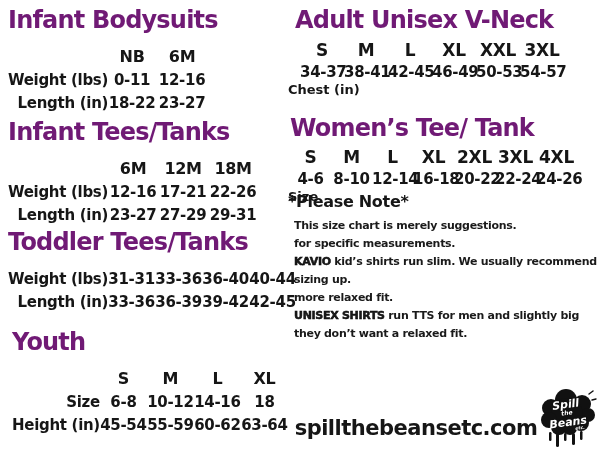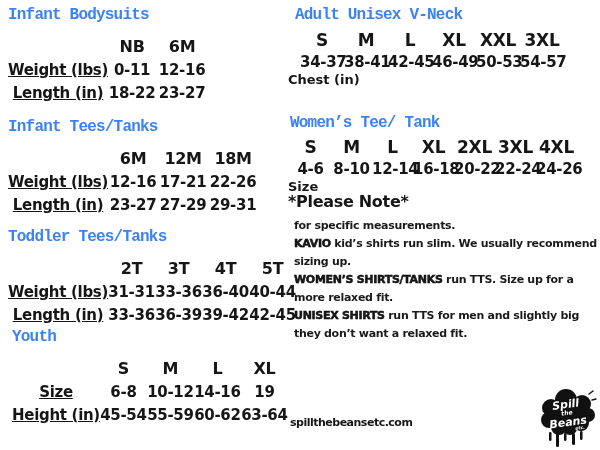--- a/index.html
+++ b/index.html
@@ -1,55 +1,54 @@
 <!DOCTYPE html>
 <html><head>
 <meta charset="utf-8">
 <style>
   * { margin:0; padding:0; box-sizing:border-box; }
   html,body { width:600px; height:450px; background:#ffffff; }
   body { font-family:"DejaVu Sans", sans-serif; color:#161616; }
   .page { position:relative; width:600px; height:450px; background:#ffffff; overflow:hidden; }
   .sec { position:absolute; }
   .h-pink {
-    color:#3b82f6;
-    font-size:16px;
+    color:#701a75;
+    font-size:24px;
     font-weight:bold;
     letter-spacing:-0.8px;
     white-space:nowrap;
-    font-family:Liberation Mono, monospace;
   }
   
   .tbl { border-collapse:collapse; table-layout:fixed; margin-top:11px; }
   .tbl th, .tbl td {
     font-weight:bold; text-align:center; padding:0;
     height:23px; font-size:15px; letter-spacing:-0.3px; color:#161616;
   }
   .tbl th { font-size:16px; }
-  .tbl .lbl { text-align:center; font-size:15px; white-space:nowrap;text-decoration:underline; }
+  .tbl .lbl { text-align:right; font-size:15px; white-space:nowrap; }
   
   .strip { display:flex; }
   .strip span {
     display:block; text-align:center; font-weight:bold;
     font-size:15px; letter-spacing:-0.3px; white-space:nowrap;
   }
   .strip.hdr span { font-size:17px; }
   .measure { text-align:left; font-weight:bold; font-size:13px; margin-top:1px; }
   .c6 span { width:44px; }
   .c7 span { width:41px; }
   
   .note-title { font-size:16px; font-weight:bold; letter-spacing:-0.3px; }
   .note-line {
     font-size:11px; font-weight:bold; line-height:18px;
     letter-spacing:-0.3px; white-space:nowrap; color:#1a1a1a;
   }
   .note-line .em { -webkit-text-stroke:0.5px #000; }
   .website {
     position:absolute; top:416px; left:290px; width:252px;
-    text-align:left; font-size:11px; font-weight:bold; letter-spacing:-0.5px;
+    text-align:center; font-size:21px; font-weight:bold; letter-spacing:-0.5px;
   }
   .logo { position:absolute; top:385px; left:537px; }
 </style>
 </head>
 <body>
 
 <div class="page">
 
   <section class="sec" style="top:6px;left:8px">
     <h2 class="h-pink">Infant Bodysuits</h2>
@@ -115,27 +114,20 @@
     <h2 class="h-pink">Toddler Tees/Tanks</h2>
     <table class="tbl">
       <colgroup>
           <col style="width:82px">
           <col style="width:47px">
           <col style="width:47px">
           <col style="width:47px">
           <col style="width:47px">
         </colgroup>
       <tbody>
-          <tr>
-        <td class="lbl"></td>
-        <th>2T</th>
-        <th>3T</th>
-        <th>4T</th>
-        <th>5T</th>
-      </tr>
       <tr>
         <td class="lbl">Weight (lbs)</td>
         <td>31-31</td>
         <td>33-36</td>
         <td>36-40</td>
         <td>40-44</td>
       </tr>
       <tr>
         <td class="lbl">Length (in)</td>
         <td>33-36</td>
@@ -163,21 +155,21 @@
         <th>S</th>
         <th>M</th>
         <th>L</th>
         <th>XL</th>
       </tr>
       <tr>
         <td class="lbl">Size</td>
         <td>6-8</td>
         <td>10-12</td>
         <td>14-16</td>
-        <td>19</td>
+        <td>18</td>
       </tr>
       <tr>
         <td class="lbl">Height (in)</td>
         <td>45-54</td>
         <td>55-59</td>
         <td>60-62</td>
         <td>63-64</td>
       </tr>
     </tbody>
       </table>
@@ -223,24 +215,24 @@
       <span>20-22</span>
       <span>22-24</span>
       <span>24-26</span>
     </div>
     <div class="measure" style="width:291px">Size</div>
   </section>
 
   <section class="sec" style="top:192px;left:288px;width:308px">
     <div class="note-title">*Please Note*</div>
     <div style="margin-top:6px;padding-left:6px">
+      <p class="note-line"><span class="em"></span><span>This size chart is merely suggestions.</span></p>
       <p class="note-line"><span class="em"></span><span>for specific measurements.</span></p>
       <p class="note-line"><span class="em">KAVIO</span><span> kid’s shirts run slim. We usually recommend</span></p>
       <p class="note-line"><span class="em"></span><span>sizing up.</span></p>
-      <p class="note-line"><span class="em">WOMEN’S SHIRTS/TANKS</span><span> run TTS. Size up for a</span></p>
       <p class="note-line"><span class="em"></span><span>more relaxed fit.</span></p>
       <p class="note-line"><span class="em">UNISEX SHIRTS</span><span> run TTS for men and slightly big</span></p>
       <p class="note-line"><span class="em"></span><span>they don’t want a relaxed fit.</span></p>
     </div>
   </section>
 
   <div class="website">spillthebeansetc.com</div>
 
   <svg class="logo" width="60" height="64" viewBox="0 0 60 64">
     <g fill="#111111">

